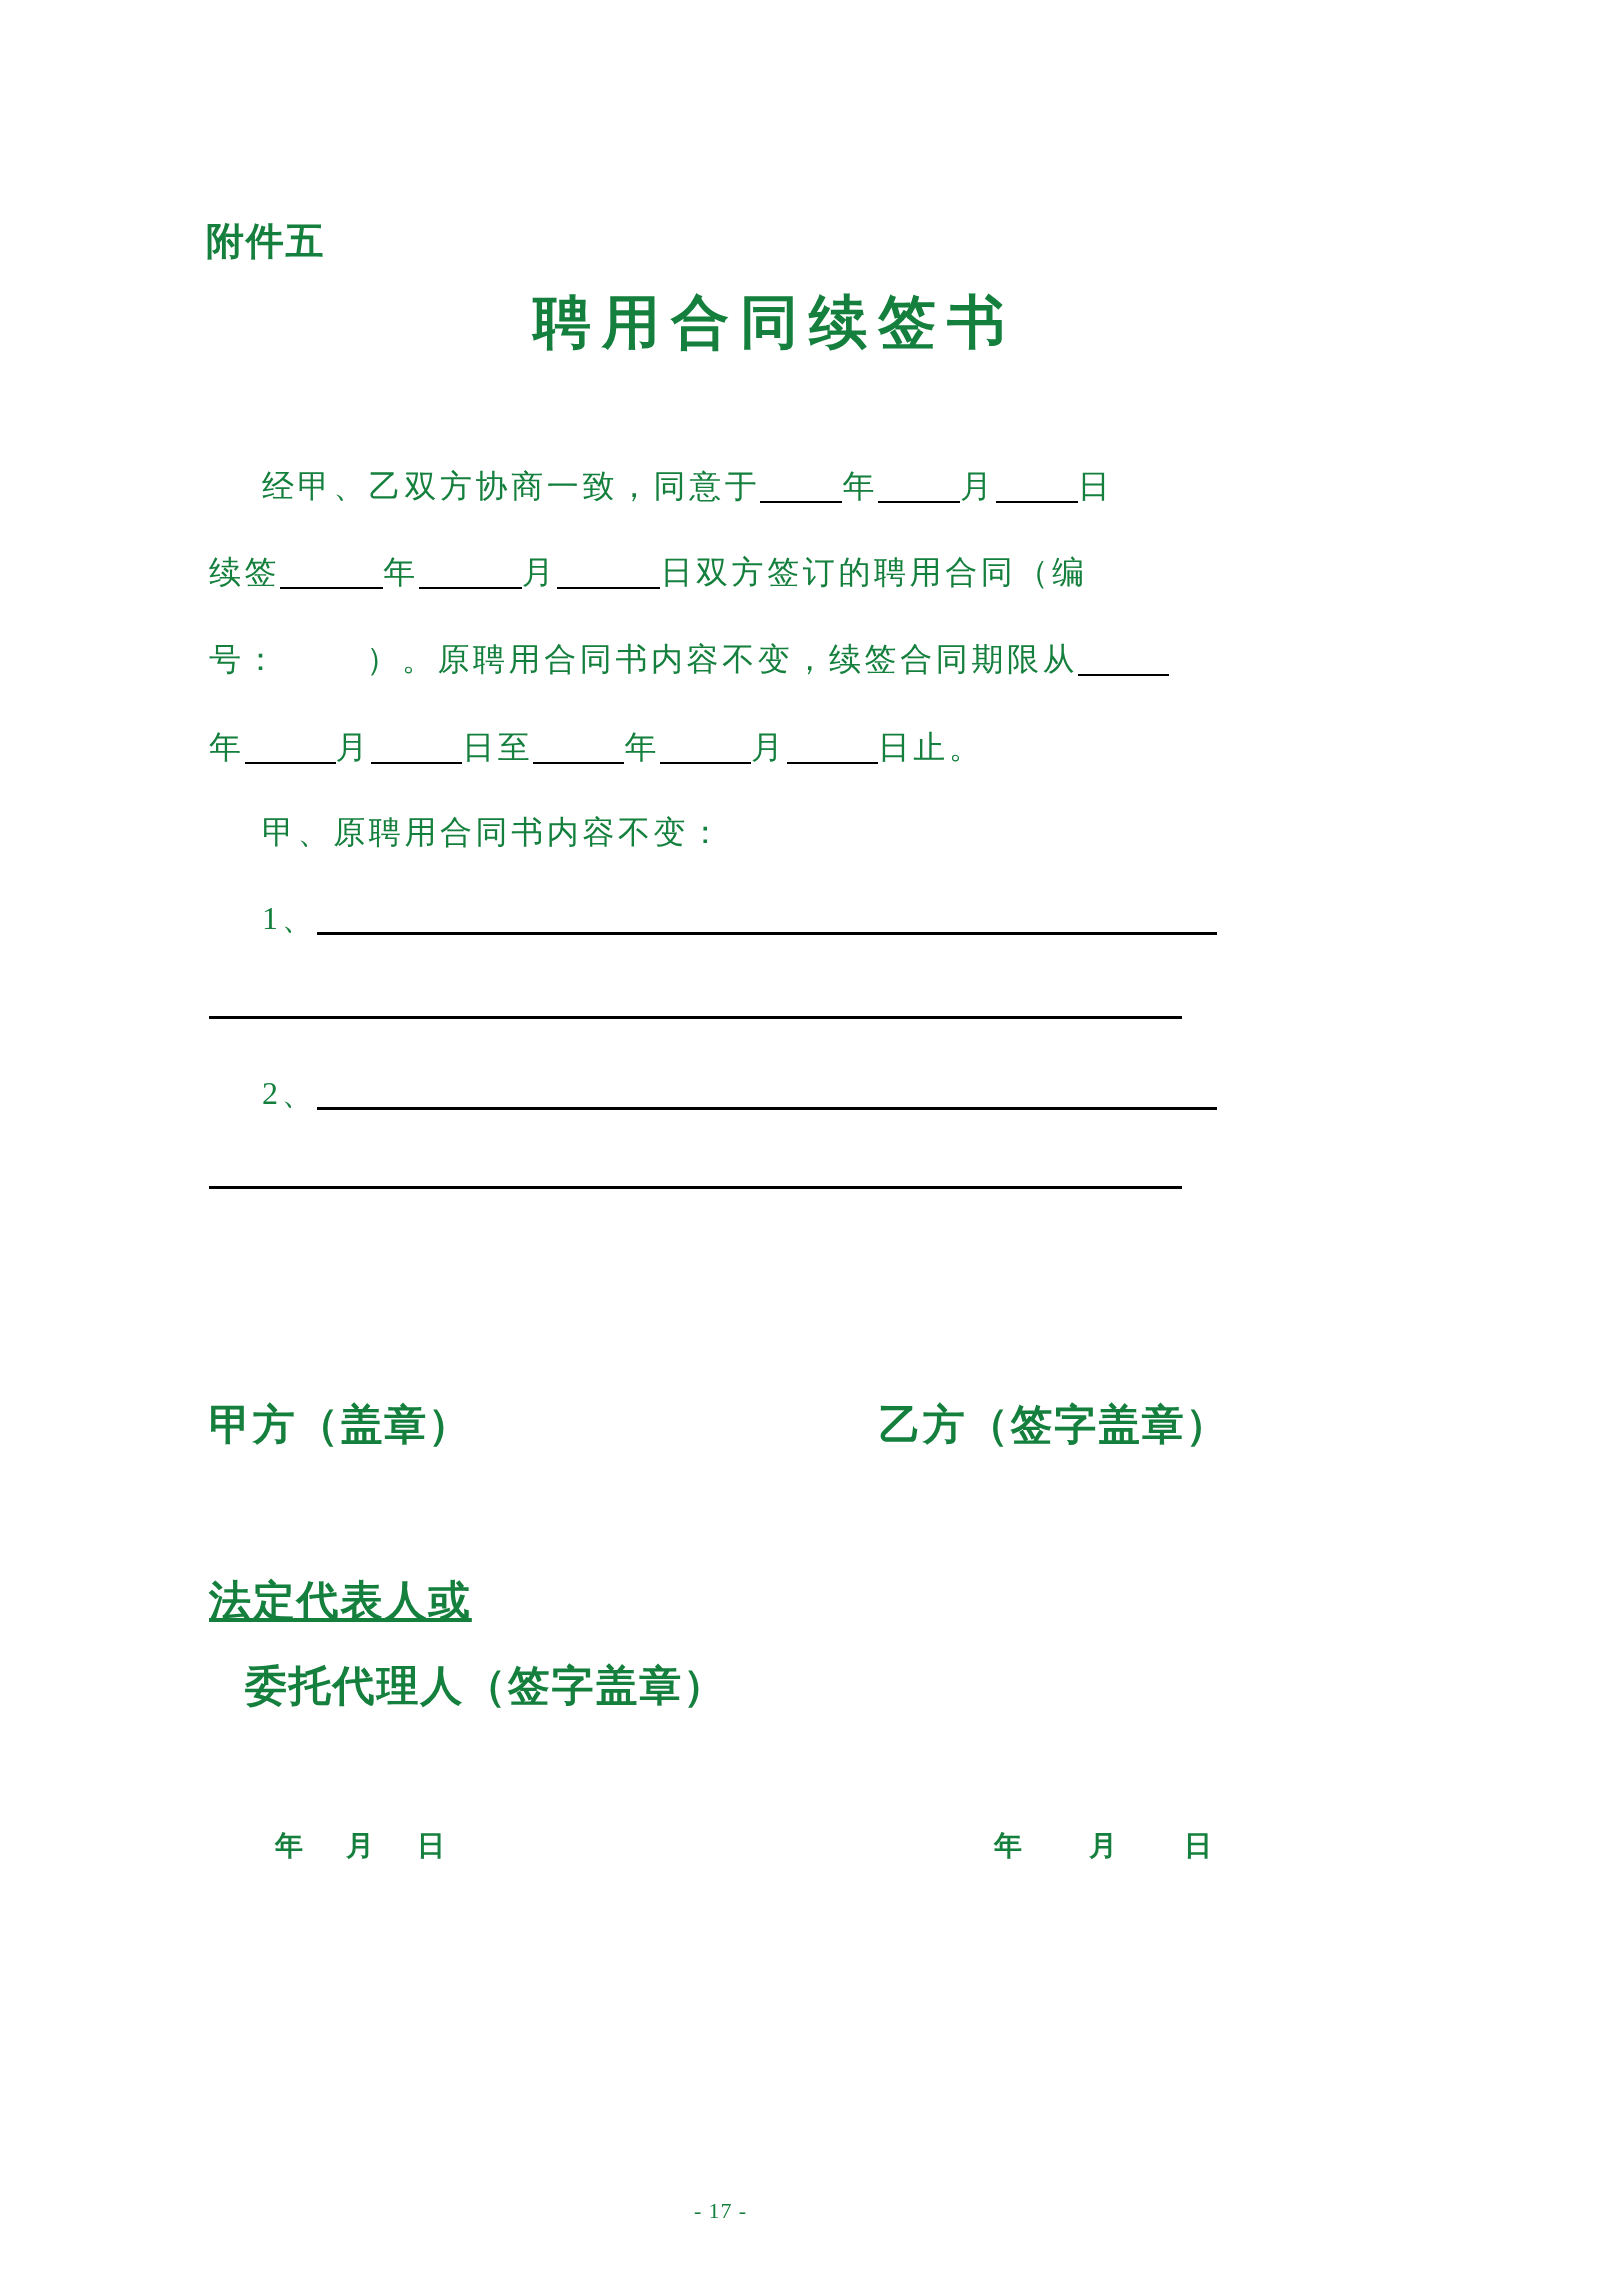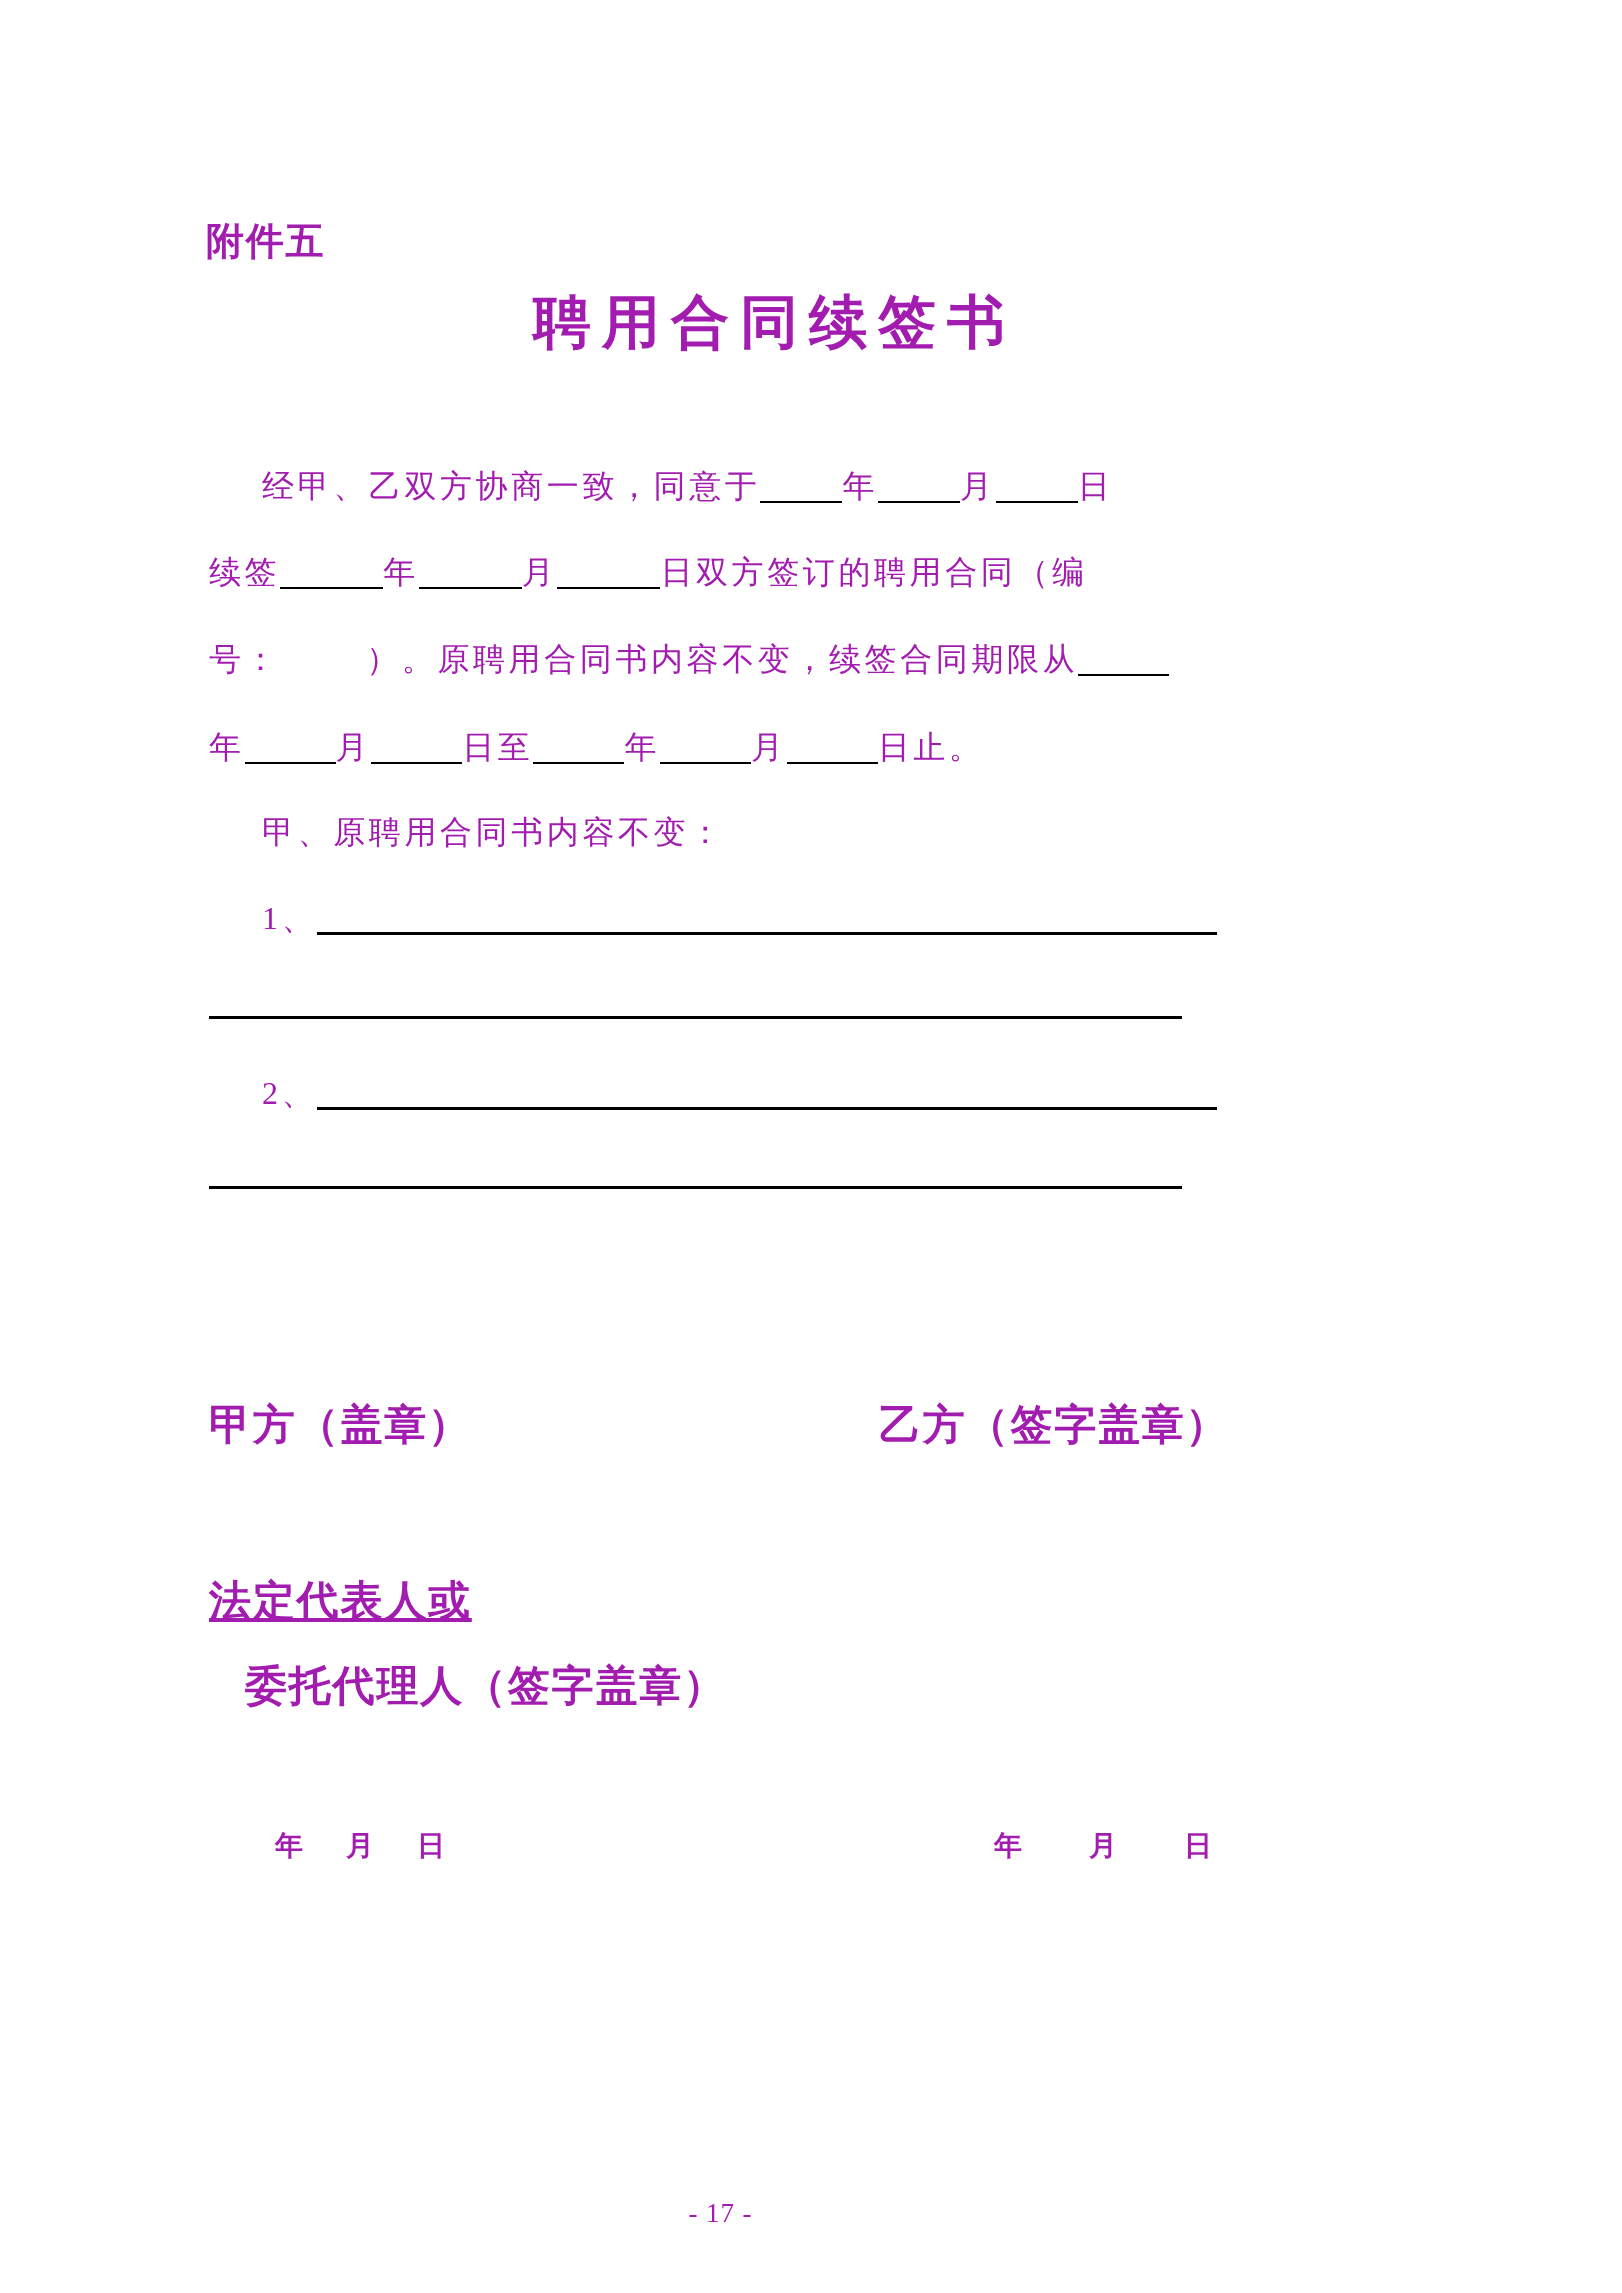--- a/index.html
+++ b/index.html
@@ -7,21 +7,21 @@
     padding: 0;
     background: #888;
   }
   #page {
     position: relative;
     width: 1623px;
     height: 2294px;
     background: #ffffff;
     overflow: hidden;
     font-family: "Liberation Serif", serif;
-    color: #a21caf;
+    color: #15803d;
   }
   .abs { position: absolute; white-space: nowrap; }
 
   
   .hei {
     font-family: "Liberation Sans", sans-serif;
     font-weight: bold;
   }
 
   .attachment {
@@ -87,21 +87,21 @@
   .date-line { font-size: 28px; top: 1827px; }
   .date-left  { left: 275px; }
   .date-right { left: 994px; }
   .date-left  span { margin-right: 43px; }
   .date-right span { margin-right: 67px; }
   .date-line span:last-child { margin-right: 0; }
 
   .page-number {
     left: 209px; top: 2198px; width: 1023px;
     text-align: center;
-    font-size: 27px;
+    font-size: 22px;
     letter-spacing: 0.9px;
   }
 </style>
 </head>
 <body>
 
 <div id="page">
 
   <div class="abs hei attachment">附件五</div>
 

